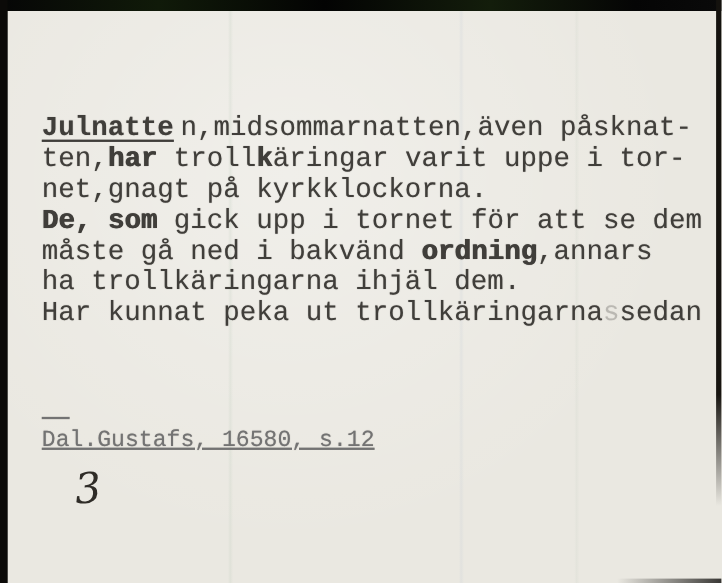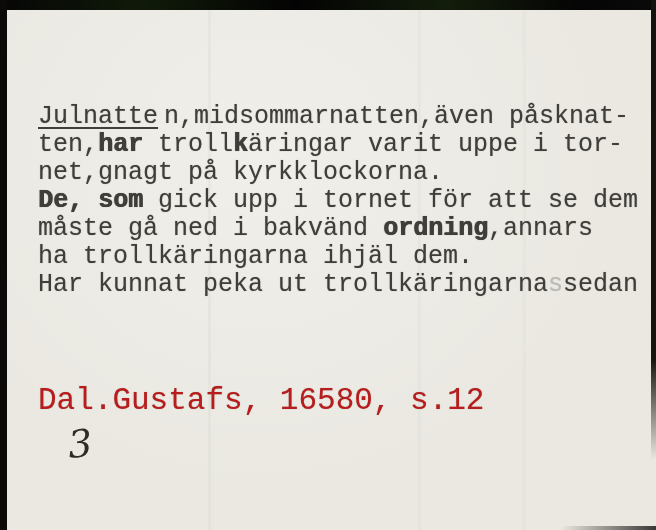--- a/index.html
+++ b/index.html
@@ -58,37 +58,39 @@
     color: #403e3a;
     white-space: pre;
     letter-spacing: 0px;
     text-shadow: 0 0 1px rgba(64,62,58,0.45);
   }
   .tw-line { height: 28px; }
   .u {
     text-decoration: underline;
     text-decoration-thickness: 2px;
     text-underline-offset: 4px;
+    font-weight: bold;
   }
   .os {
     font-weight: bold;
     text-shadow: 0.7px 0 0 currentColor, 0 0 1px rgba(64,62,58,0.5);
     text-align: center;
   }
   .faint { opacity: 0.28; }
   .gap { margin-left: 6px; text-align: center; }
   .source-block {
     position: absolute;
     left: 38px;
     top: 331px;
-    font-size: 31px;
+    font-size: 21px;
     line-height: 28px;
-    color: #b91c1c;
+    color: #737373;
     white-space: pre;
     text-shadow: 0 0 1px rgba(64,62,58,0.4);
+    text-decoration: underline;
   }
   .handwritten {
     position: absolute;
     left: 68px;
     top: 424px;
     font-family: "DejaVu Serif", serif;
     font-style: italic;
     font-size: 38px;
     line-height: 40px;
     color: #2f2c27;

